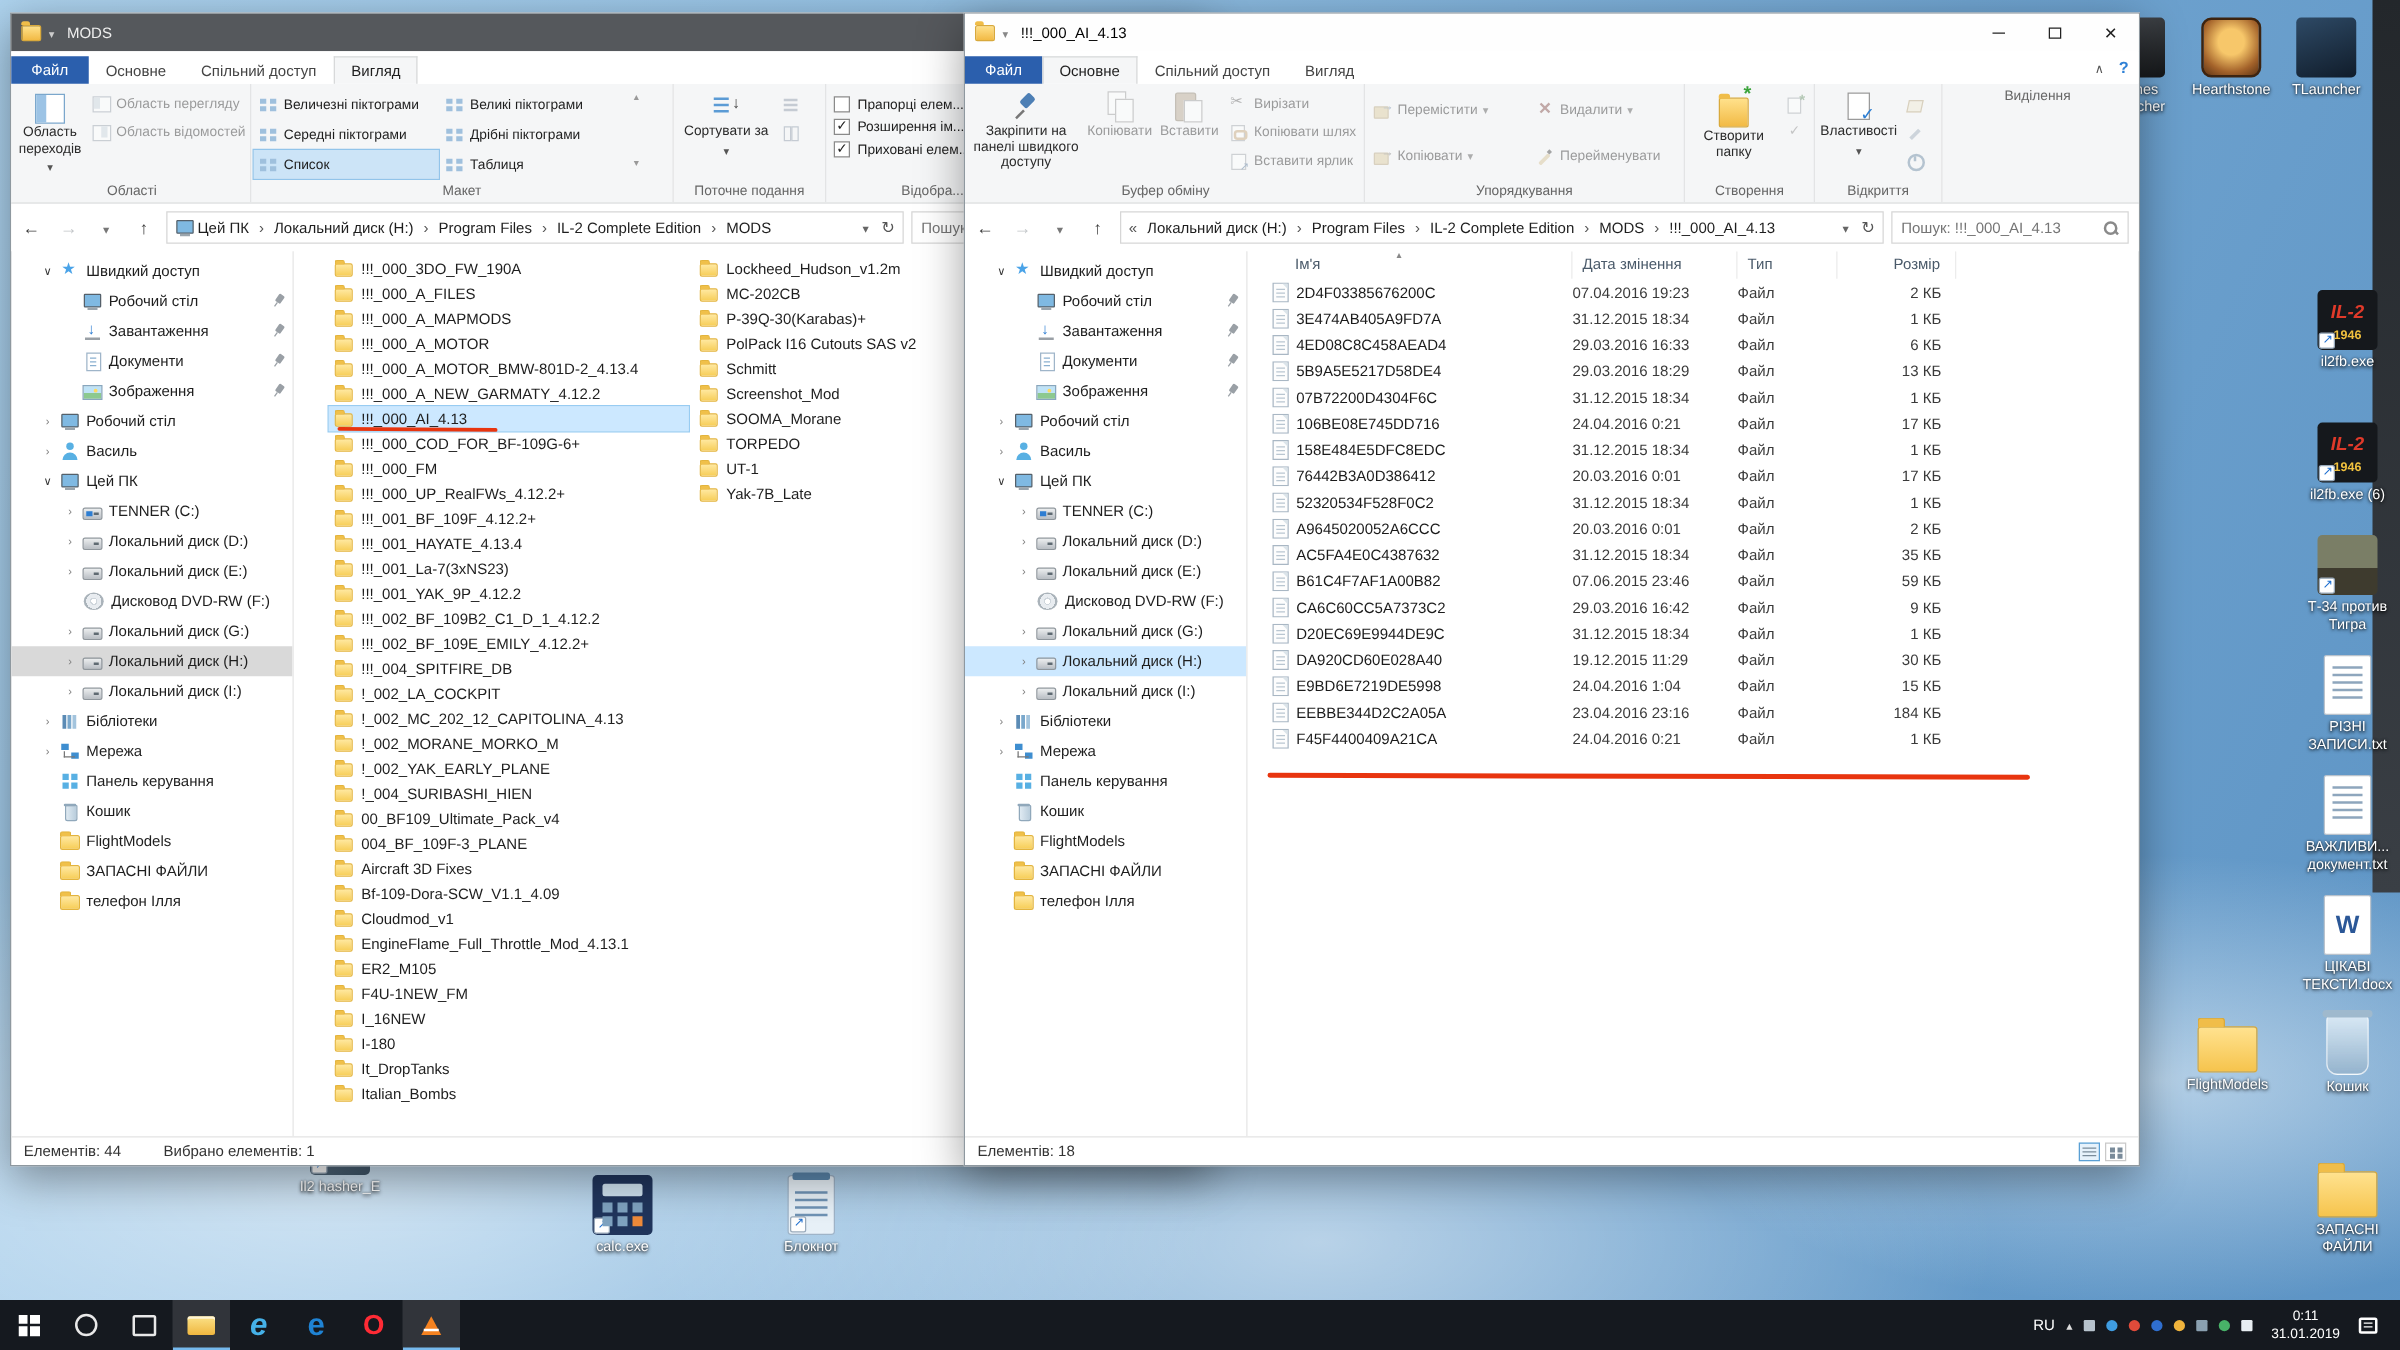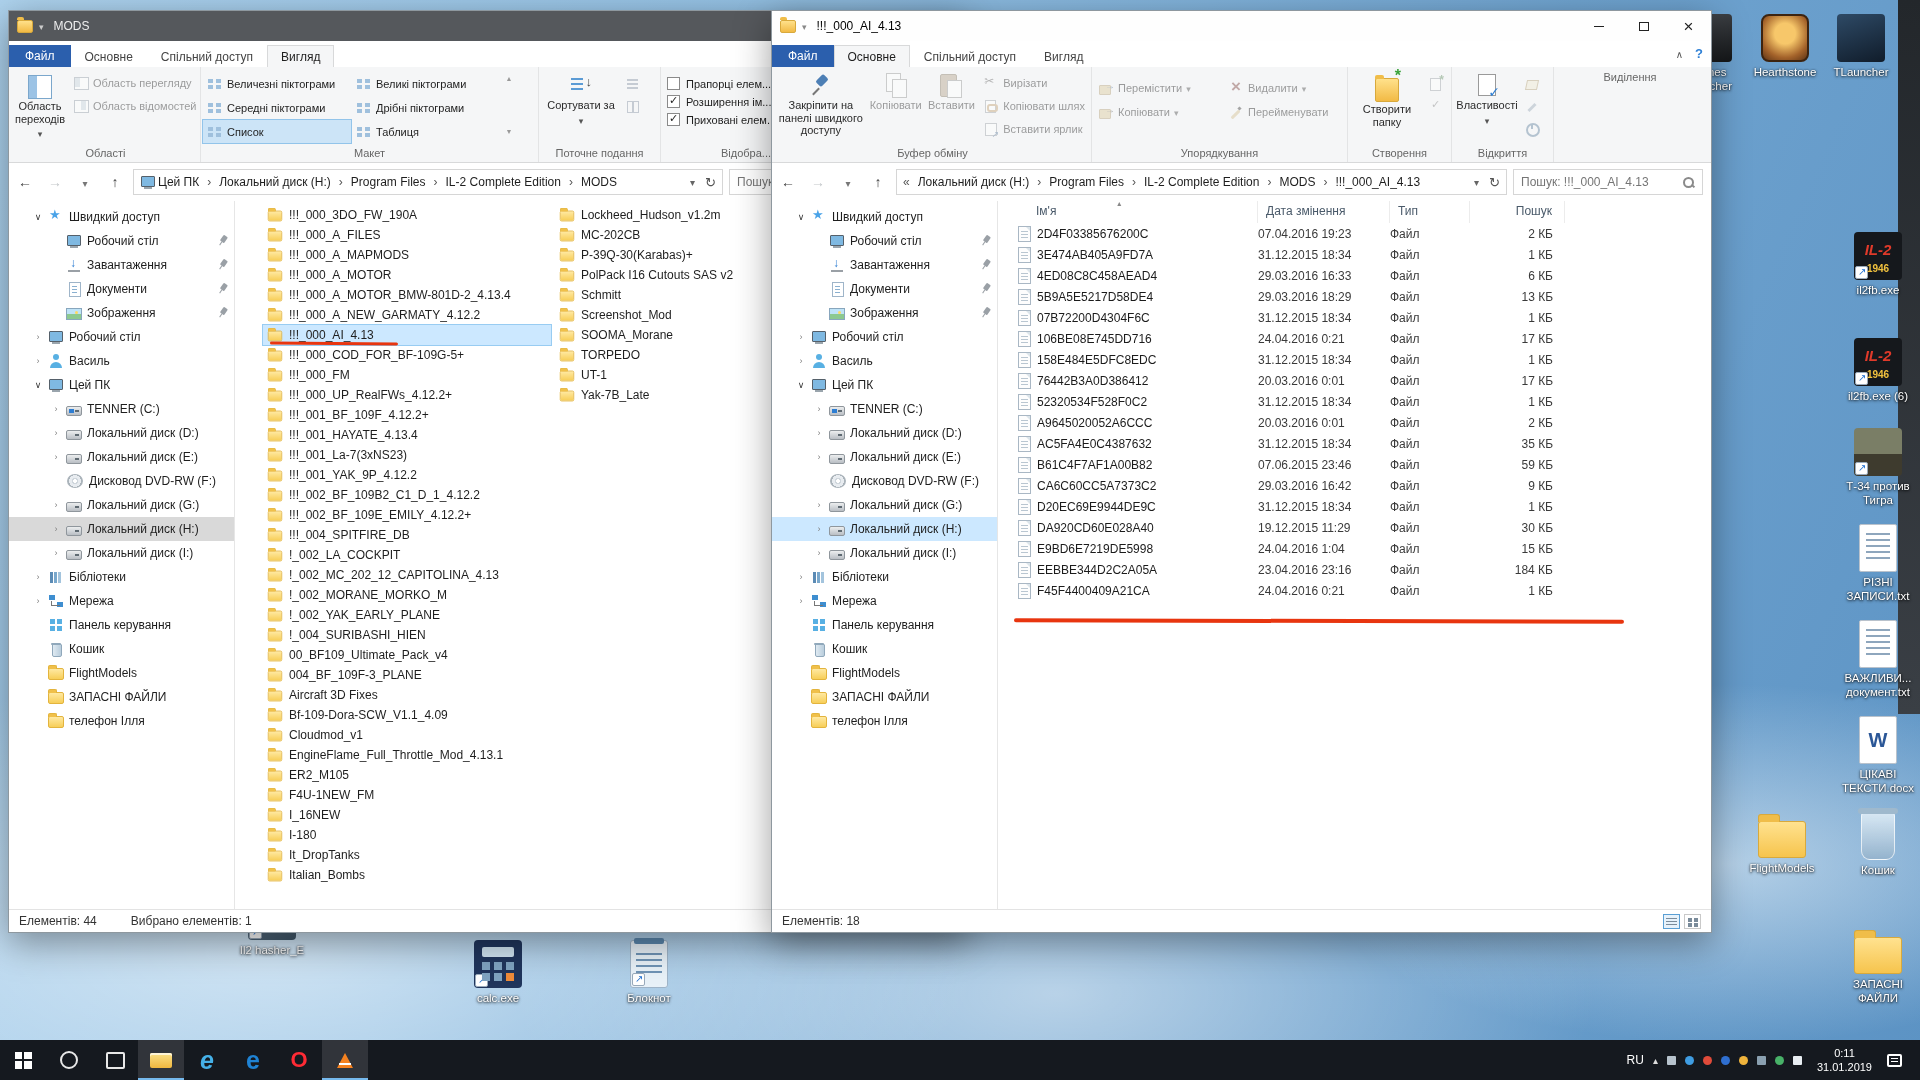--- a/index.html
+++ b/index.html
@@ -44,21 +44,21 @@
 .ribbon{height:96px;flex:0 0 96px;background:#f5f6f7;border-bottom:1px solid #d8d9da;display:flex;overflow:hidden;padding-left:2px}
 .rgroup{display:flex;flex-direction:column;border-right:1px solid #e3e4e5;padding:2px 2px 0 2px;flex:0 0 auto}
 .rgroup-body{flex:1;display:flex;align-items:flex-start;gap:2px}
 .rgroup-label{height:17px;text-align:center;font-size:11px;color:#666;line-height:16px;white-space:nowrap;overflow:hidden}
 .bigbtn{display:flex;flex-direction:column;align-items:center;gap:1px;padding:3px 2px 0;height:74px;border-radius:2px}
 .bigbtn .lbl{font-size:11px;text-align:center;line-height:1.15;color:#2b2b2b}
 .smallcol{display:flex;flex-direction:column;gap:1px;padding-top:3px}
 .smbtn{display:flex;align-items:center;gap:4px;height:22px;padding:0 4px;font-size:11px;color:#2b2b2b;white-space:nowrap}
 .disabled{opacity:.45;filter:grayscale(.6)}
 .dd::before{content:"▾";font-size:9px;color:#555}
-.grid2x2{display:grid;grid-template-columns:128px 118px;grid-template-rows:24px 24px;gap:0 2px;padding-top:8px}
+.grid2x2{display:grid;grid-template-columns:128px 118px;grid-template-rows:24px 24px;gap:13px 2px;padding-top:8px}
 .layout-grid{display:grid;grid-template-columns:repeat(2,148px);grid-auto-flow:column;grid-template-rows:repeat(3,23px);gap:1px;padding-top:3px}
 .layout-item{display:flex;align-items:center;gap:5px;padding:0 5px;font-size:11px;white-space:nowrap;overflow:hidden}
 .layout-item.selected{background:#cce4f7;outline:1px solid #92c4ea}
 .lo-ico{width:14px;height:12px;flex:0 0 14px;position:relative}
 .lo-ico::before{content:"";position:absolute;left:0;top:1px;width:5px;height:4px;background:#9fc0dd;box-shadow:8px 0 0 #9fc0dd,0 6px 0 #9fc0dd,8px 6px 0 #9fc0dd}
 .lscroll{width:14px;display:flex;flex-direction:column;justify-content:space-between;padding:6px 0;color:#999;font-size:7px;align-items:center;height:72px}
 .chkcol{display:flex;flex-direction:column;gap:5px;padding:8px 4px}
 .chk{display:flex;gap:6px;align-items:center;font-size:11px;white-space:nowrap}
 .chk .box{width:13px;height:13px;border:1px solid #8a8a8a;background:#fff;position:relative;flex:0 0 13px}
 .chk.checked .box::after{content:"✓";position:absolute;left:1px;top:-2px;font-size:11px;color:#222}
@@ -729,21 +729,21 @@
               <span>!!!_000_A_NEW_GARMATY_4.12.2</span>
             </div>
 
             <div class="file-item selected">
               <span class="nico" data-icon="folder"></span>
               <span>!!!_000_AI_4.13</span>
             </div>
 
             <div class="file-item">
               <span class="nico" data-icon="folder"></span>
-              <span>!!!_000_COD_FOR_BF-109G-5+</span>
+              <span>!!!_000_COD_FOR_BF-109G-6+</span>
             </div>
 
             <div class="file-item">
               <span class="nico" data-icon="folder"></span>
               <span>!!!_000_FM</span>
             </div>
 
             <div class="file-item">
               <span class="nico" data-icon="folder"></span>
               <span>!!!_000_UP_RealFWs_4.12.2+</span>
@@ -1245,21 +1245,21 @@
             <span class="nico" data-icon="folder"></span>
             <span>телефон Ілля</span>
 
           </div>
         </div>
       <div class="dettable">
         <div class="dthead">
           <span class="hc hc-name"><span class="sortmark">▴</span><span>Ім'я</span></span>
           <span class="hc hc-date"><span>Дата змінення</span></span>
           <span class="hc hc-type"><span>Тип</span></span>
-          <span class="hc hc-size"><span>Пошук</span></span>
+          <span class="hc hc-size"><span>Розмір</span></span>
         </div>
         <div>
 
             <div class="dtrow">
               <span class="c-name">
                 <span class="i-file"></span>
                 <span>2D4F03385676200C</span>
               </span>
               <span class="c-date">07.04.2016 19:23</span>
               <span class="c-type">Файл</span>

